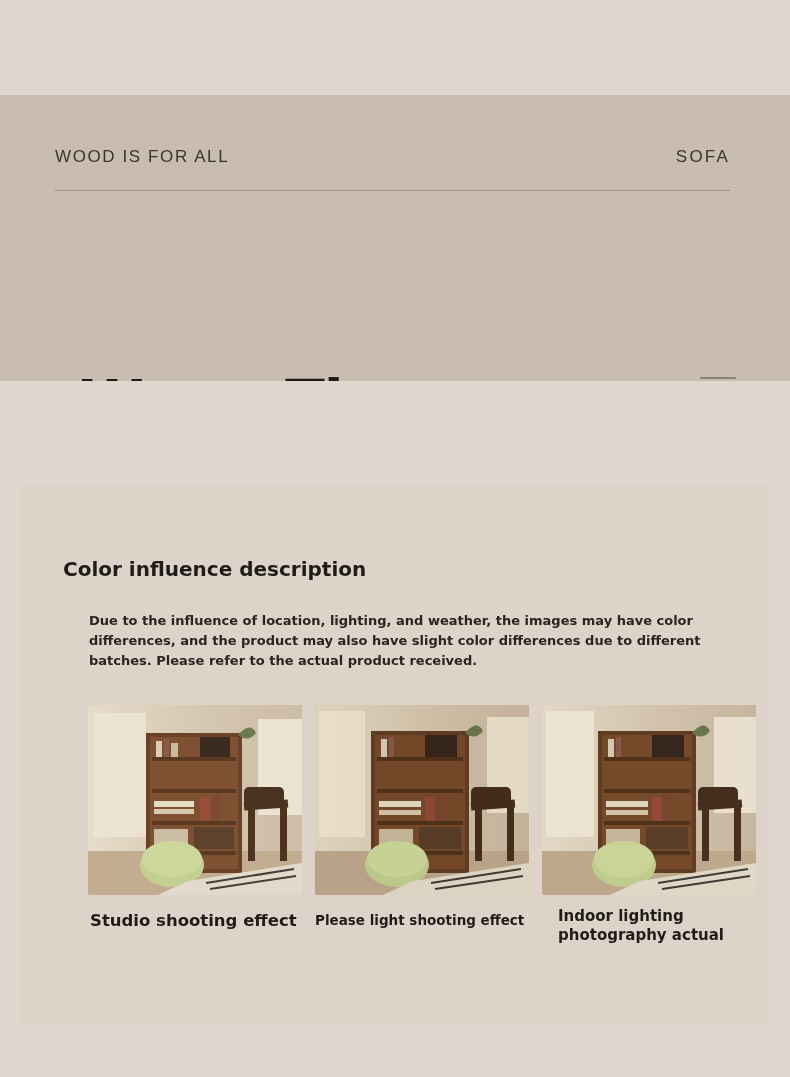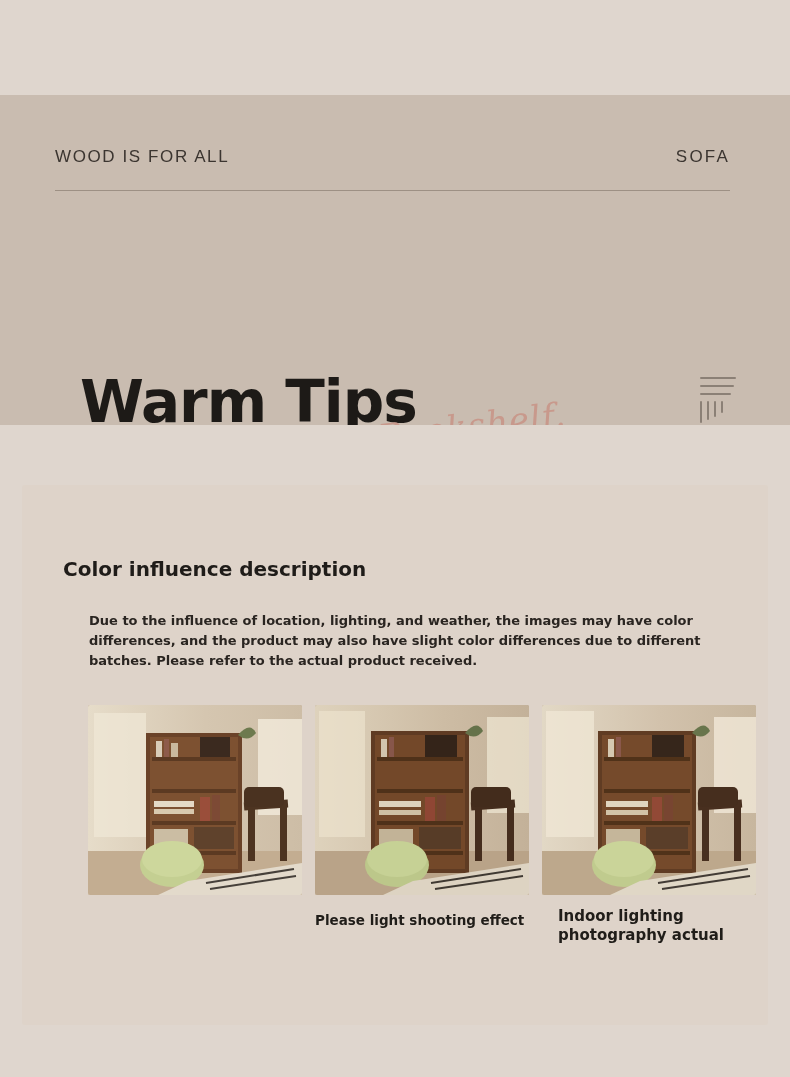--- a/index.html
+++ b/index.html
@@ -21,21 +21,21 @@
     height: 1077px;
     background: #dfd6ce;
   }
 
   
   .hero {
     position: absolute;
     left: 0;
     top: 95px;
     width: 790px;
-    height: 330px;
+    height: 286px;
     background: #c9bcb0;
     overflow: hidden;
   }
 
   .hero-topline {
     position: absolute;
     left: 55px;
     top: 52px;
     width: 675px;
     display: flex;
@@ -274,20 +274,21 @@
             <rect x="156" y="82" width="40" height="20" rx="5" fill="#4a3220"></rect>
 
             <ellipse cx="84" cy="160" rx="32" ry="22" fill="#c4cf92"></ellipse>
             <ellipse cx="84" cy="154" rx="30" ry="18" fill="#cdd79c"></ellipse>
 
             <path d="M100 176 L214 158 L214 190 L70 190 Z" fill="#e3dacb"></path>
             <path d="M118 178 L206 164" stroke="#46403a" stroke-width="2"></path>
             <path d="M122 184 L208 171" stroke="#46403a" stroke-width="2"></path>
           </svg>
         </div>
+        <div class="caption cap-0">Studio shooting effect</div>
       </div>
 
       <div class="thumb-col">
         <div class="thumb">
           <svg width="214" height="190" viewBox="0 0 214 190">
             <defs>
               <linearGradient id="wallB" x1="0" y1="0" x2="1" y2="0">
                 <stop offset="0%" stop-color="#ded2bc"></stop>
                 <stop offset="60%" stop-color="#cdbca4"></stop>
                 <stop offset="100%" stop-color="#c3b199"></stop>

